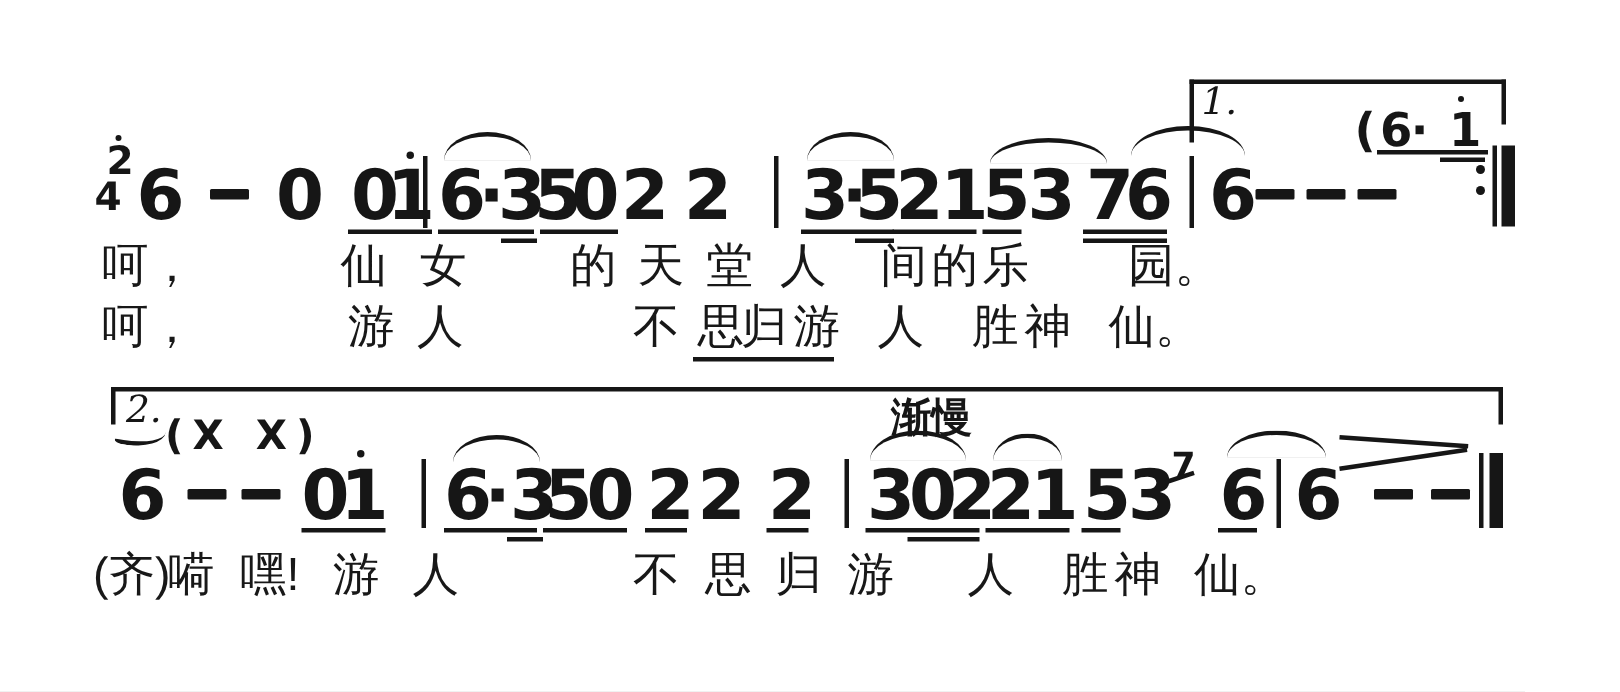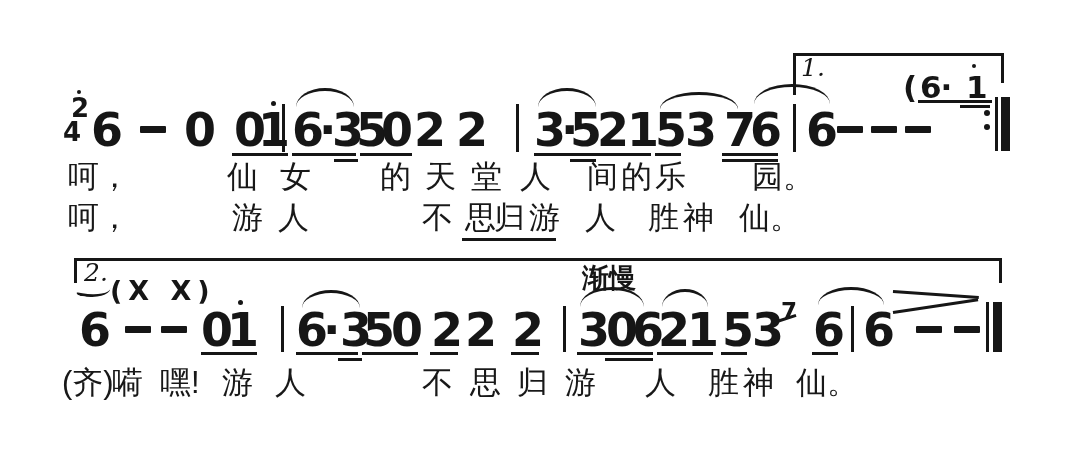--- a/index.html
+++ b/index.html
@@ -147,21 +147,21 @@
 
     
     <div class="ul" style="left:74px;top:258px;width:928px;"></div>
     <div class="bar" style="left:74px;top:258px;height:25px;"></div>
     <div class="bar" style="left:999px;top:258px;height:25px;"></div>
     <span class="vlabel" style="left:84px;top:260px;">2.</span>
     <div class="swash" style="left:77px;top:283px;"></div>
 
     
     <span class="anno" style="left:110px;top:277px;">(X X)</span>
-    <span class="tempo" style="left:582px;top:265px;">渐慢</span>
+    <span class="tempo" style="left:594px;top:265px;">渐慢</span>
 
     
     <span class="n2" style="left:79px;">6</span>
     <div class="dash" style="left:125px;top:326px;"></div>
     <div class="dash" style="left:161px;top:326px;"></div>
     <span class="n2" style="left:201px;">0</span>
     <span class="n2" style="left:227px;">1</span>
     <div class="odot" style="left:238px;top:300px;"></div>
     <div class="ul" style="left:201px;top:352px;width:56px;"></div>
     <div class="bar" style="left:281px;top:306px;height:46px;"></div>
@@ -175,21 +175,21 @@
     <span class="n2" style="left:512px;">2</span>
     <div class="slur" style="left:302px;top:290px;width:58px;height:15px;"></div>
     <div class="ul" style="left:296px;top:352px;width:62px;"></div>
     <div class="ul" style="left:338px;top:358px;width:24px;"></div>
     <div class="ul" style="left:362px;top:352px;width:56px;"></div>
     <div class="ul" style="left:430px;top:352px;width:28px;"></div>
     <div class="ul" style="left:511px;top:352px;width:28px;"></div>
     <div class="bar" style="left:563px;top:306px;height:46px;"></div>
 
     <span class="n2" style="left:578px;">3</span>
-    <span class="n2" style="left:606px;letter-spacing:-6px;">06</span>
+    <span class="n2" style="left:606px;letter-spacing:-6px;">02</span>
     <span class="n2" style="left:658px;">2</span>
     <span class="n2" style="left:687px;">1</span>
     <span class="n2" style="left:722px;">5</span>
     <span class="n2" style="left:752px;">3</span>
     <span class="small-note" style="left:781px;top:300px;">7</span>
     <div class="hline" style="left:777px;top:320px;width:20px;transform:rotate(-18deg);"></div>
     <span class="n2" style="left:813px;">6</span>
     <div class="slur" style="left:580px;top:287px;width:64px;height:17px;"></div>
     <div class="slur" style="left:662px;top:289px;width:46px;height:15px;"></div>
     <div class="ul" style="left:577px;top:352px;width:76px;"></div>

